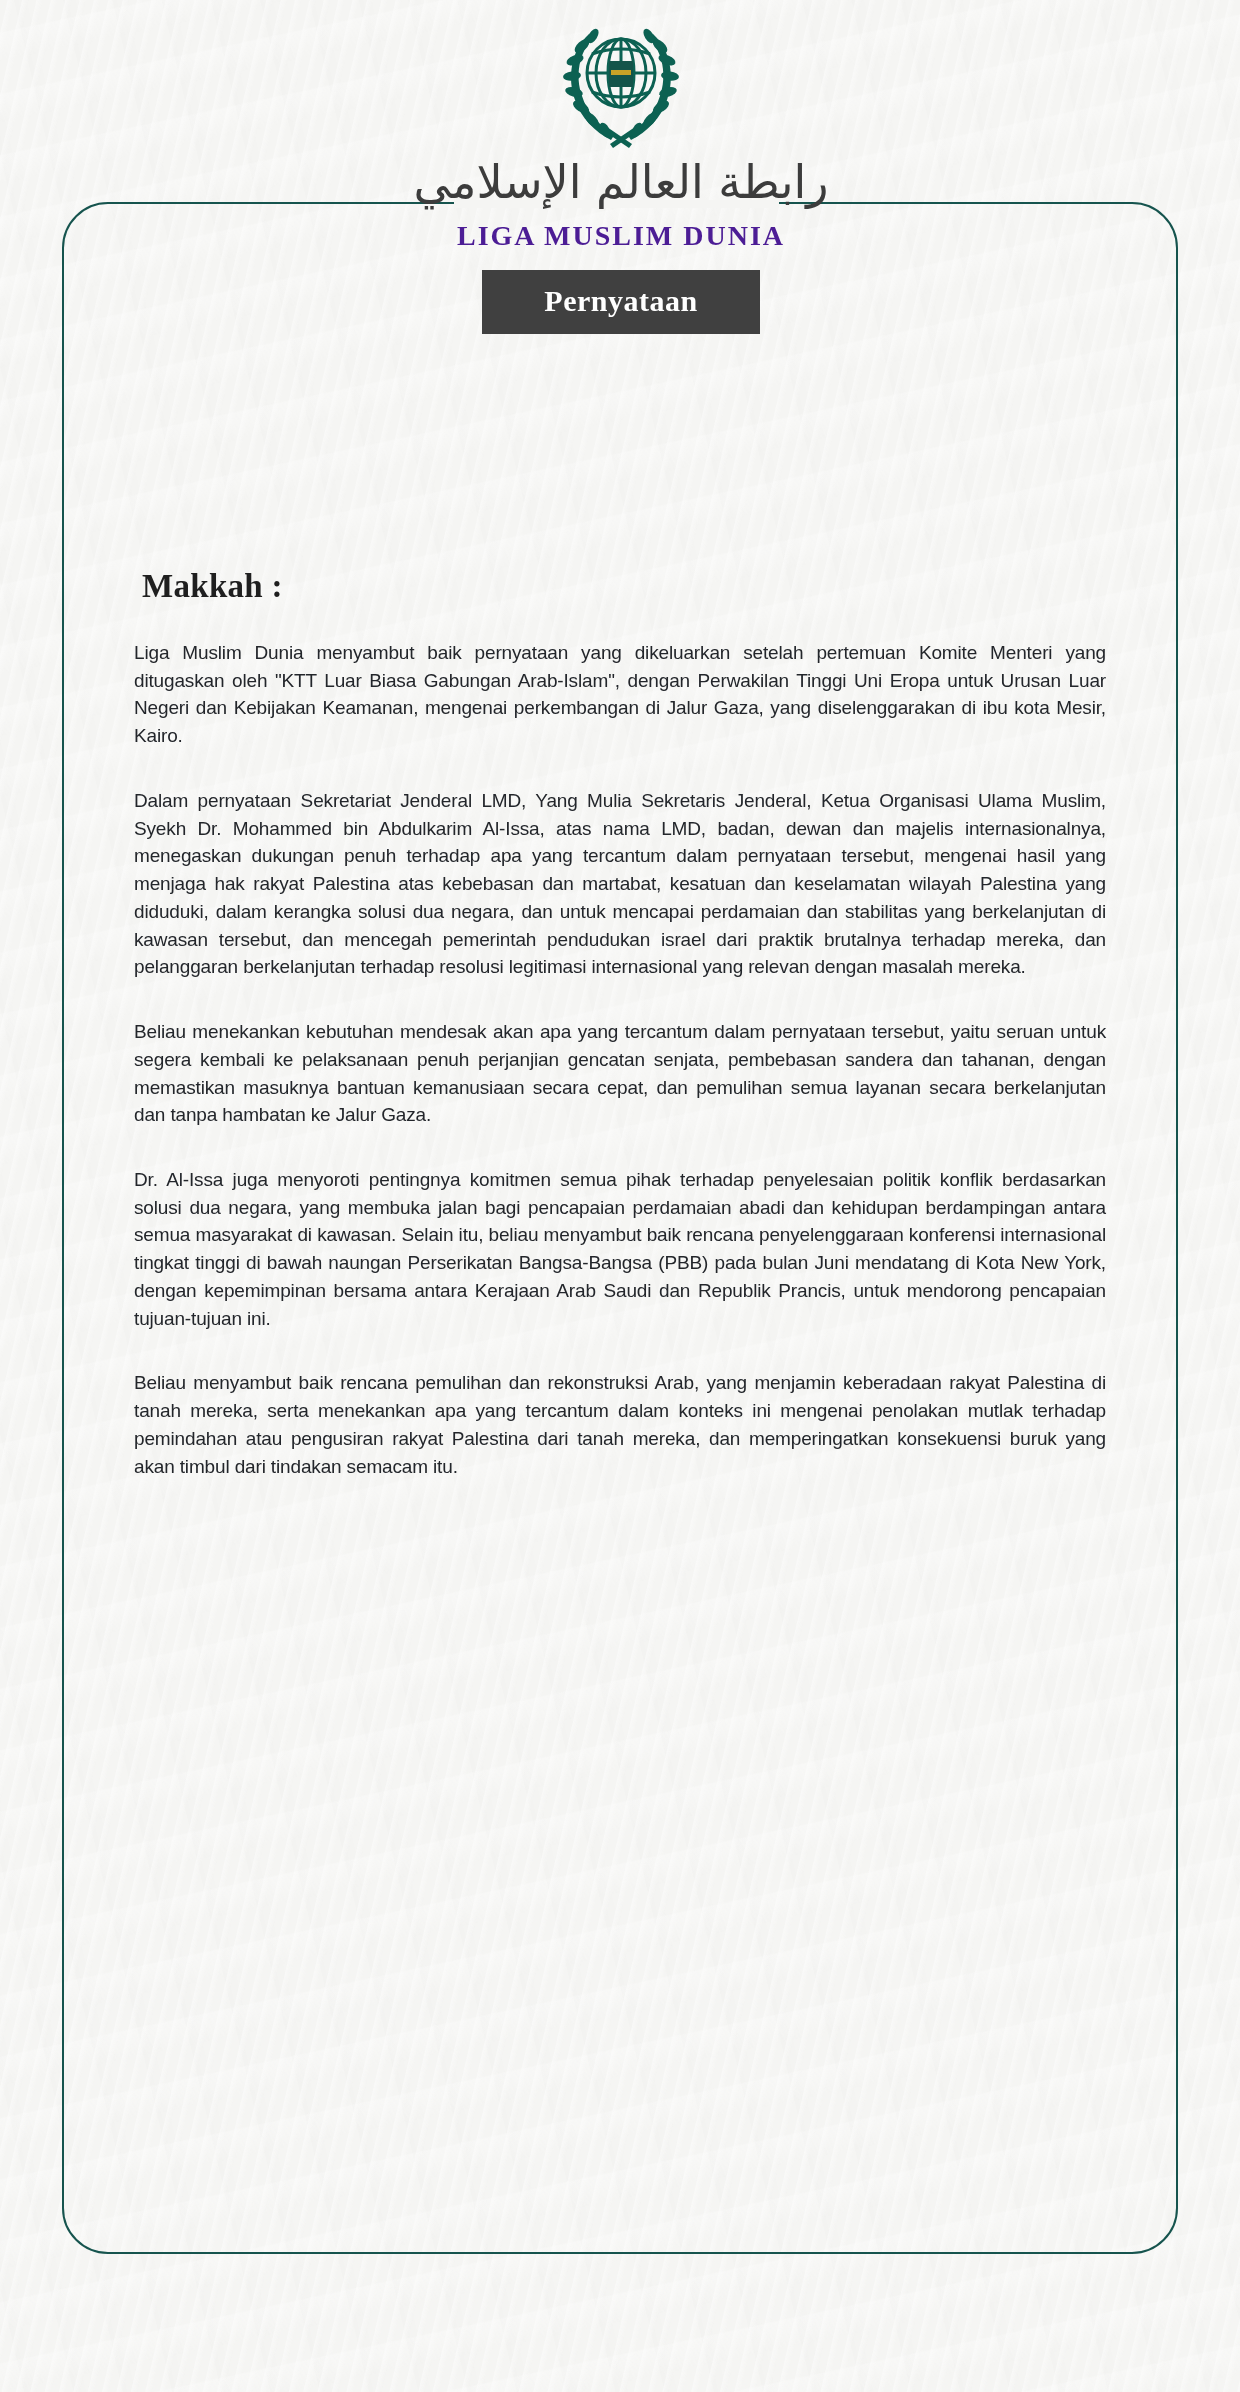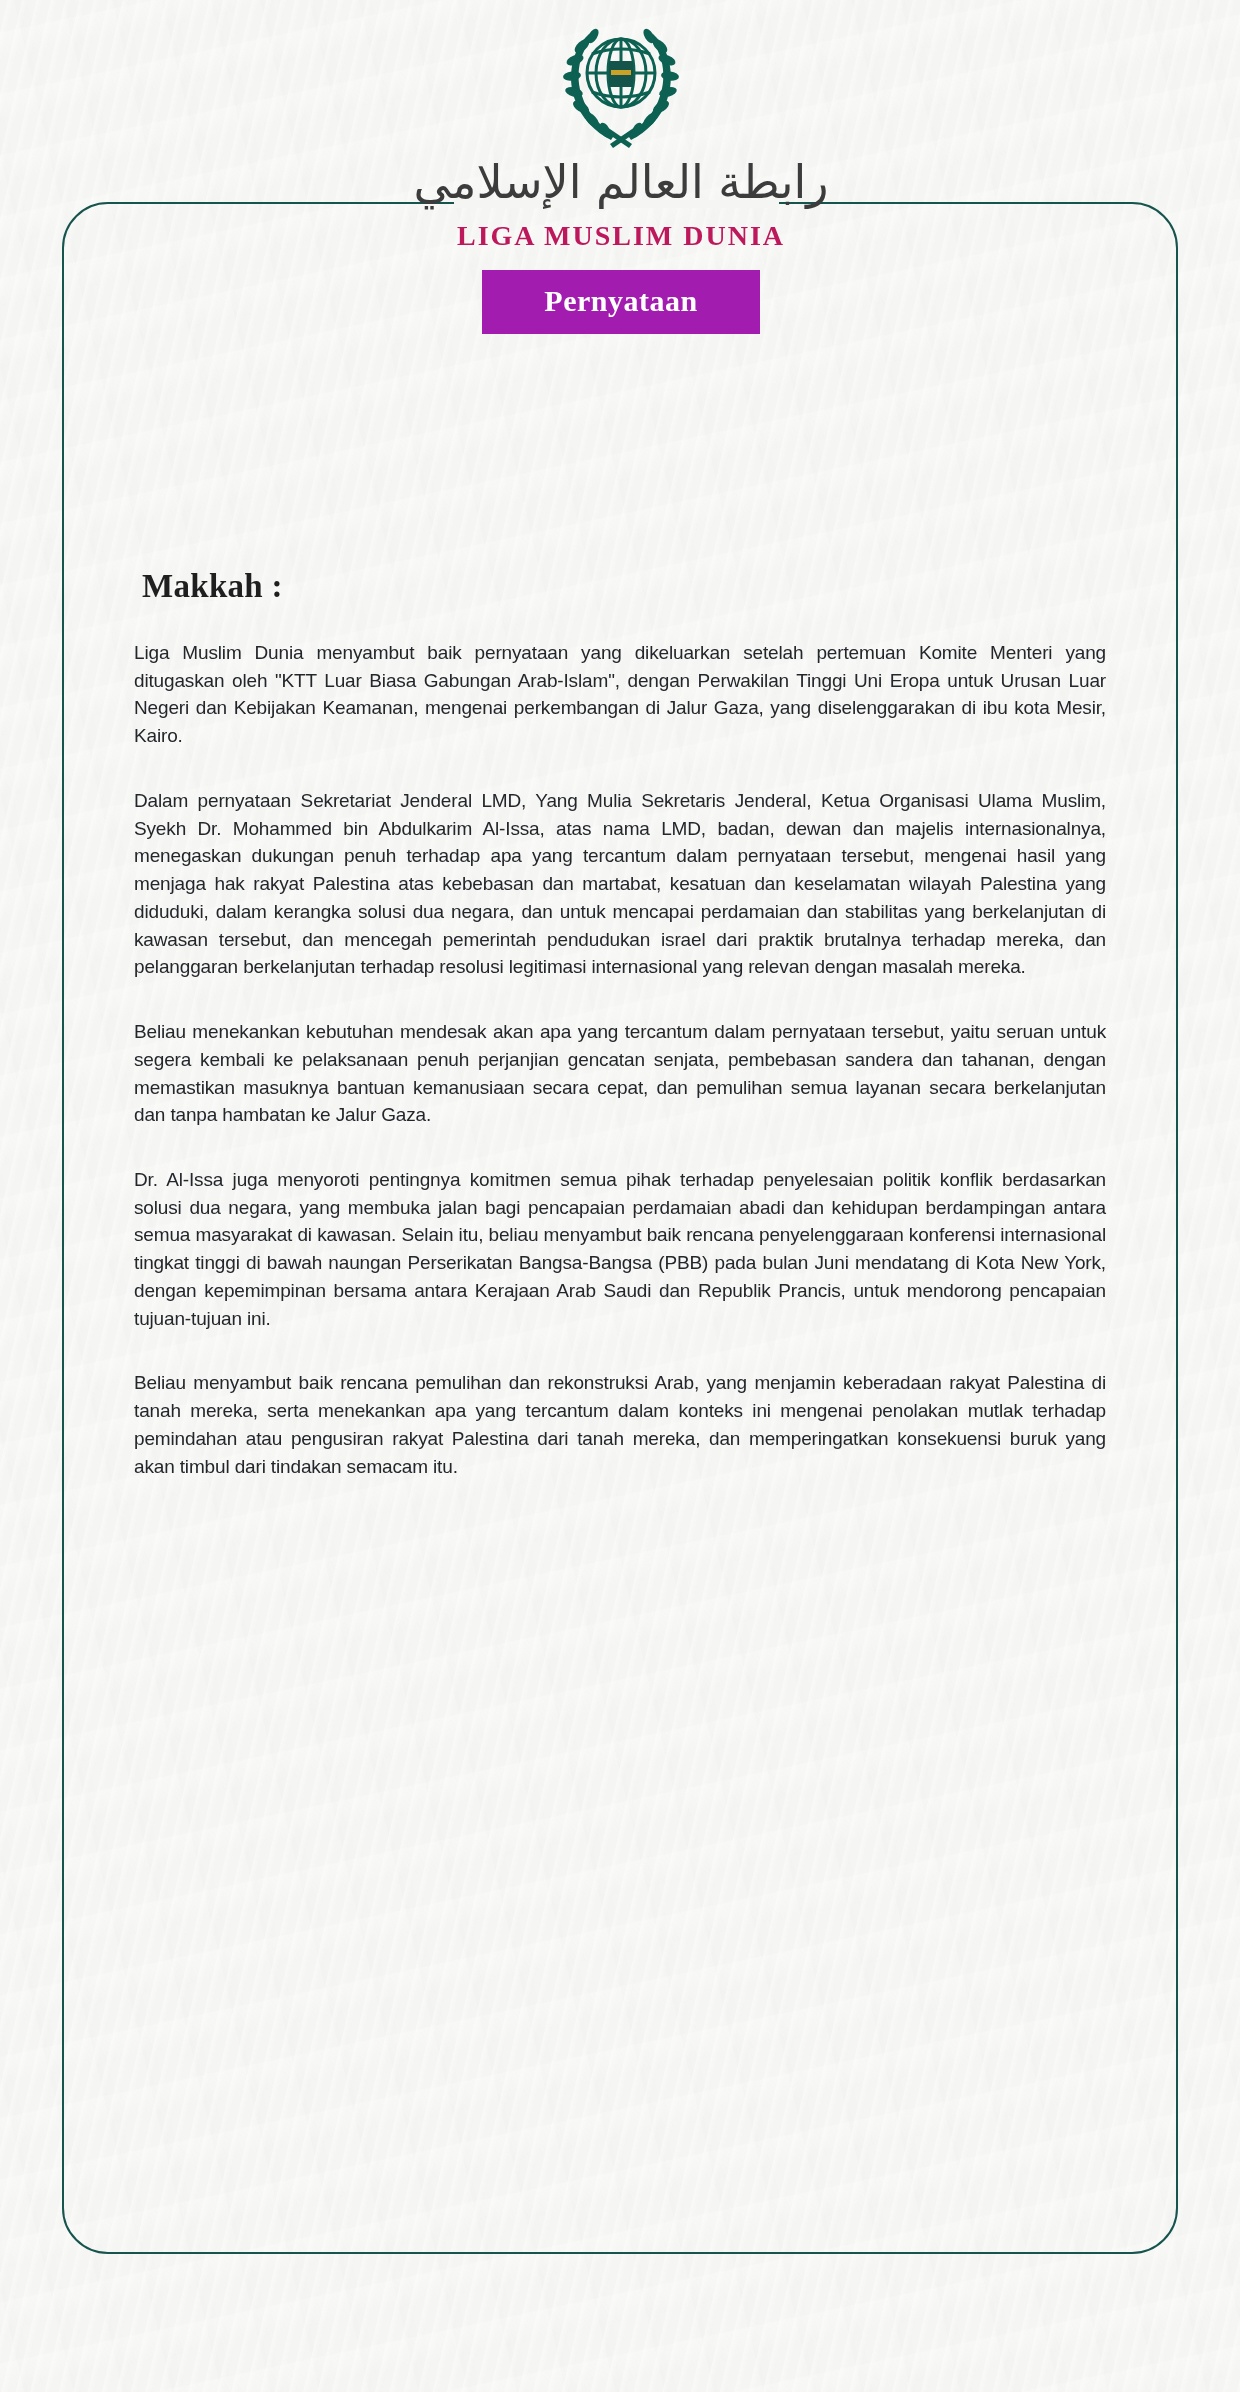--- a/index.html
+++ b/index.html
@@ -69,28 +69,28 @@
   .logo-arabic {
     margin: 4px auto 0;
     display: block;
   }
 
   .org-name {
     font-family: "Liberation Serif", serif;
     font-weight: bold;
     font-size: 28px;
     letter-spacing: 2.0px;
-    color: #be185d;
+    color: #4c1d95;
     margin-top: 2px;
   }
 
   .badge {
     display: inline-block;
     margin-top: 18px;
-    background: #a21caf;
+    background: #404040;
     color: #ffffff;
     font-family: "Liberation Serif", serif;
     font-weight: bold;
     font-size: 30px;
     letter-spacing: .5px;
     padding: 16px 62px 18px;
     line-height: 1;
   }
 
   

